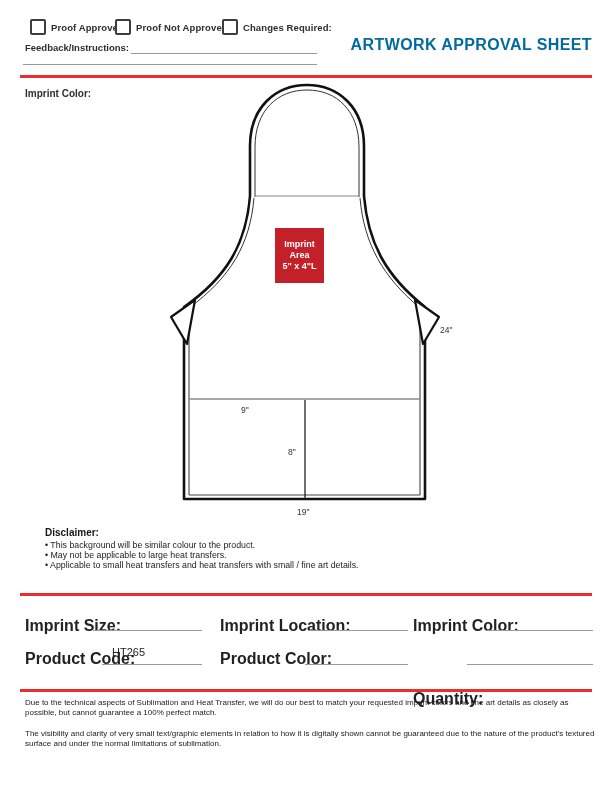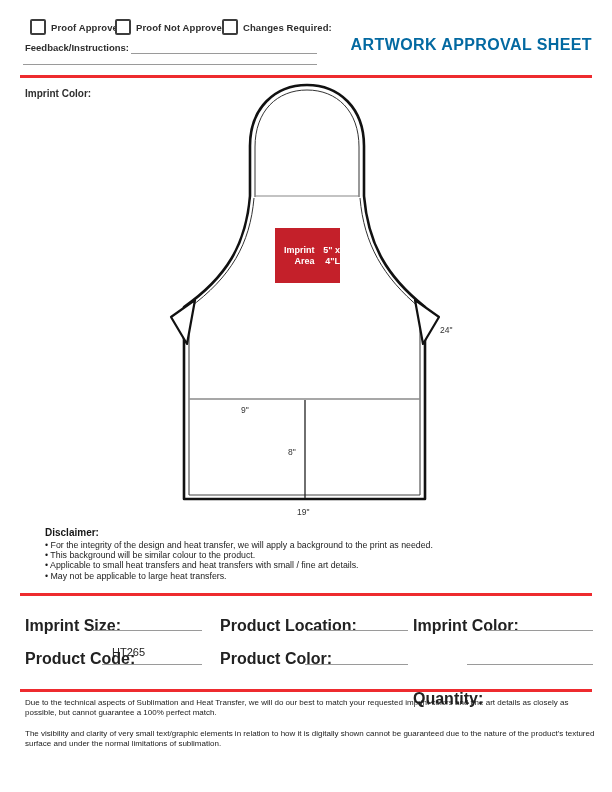--- a/index.html
+++ b/index.html
@@ -13,23 +13,23 @@
   .cb{width:12px;height:12px;border:2px solid #3d3d3d;border-radius:2px;background:#fff;display:inline-block;}
   .cb-label{font-size:9.5px;font-weight:700;color:#2e2e2e;letter-spacing:.1px;}
   .feedback-label{position:absolute;left:25px;top:42px;font-size:9.5px;font-weight:700;color:#2e2e2e;}
   .fill-line{position:absolute;height:0;border-bottom:1.5px solid #9a9a9a;}
   .title{position:absolute;right:20px;top:36px;margin:0;font-size:16px;font-weight:700;color:#0369a1;letter-spacing:.4px;}
   .redline{position:absolute;left:20px;width:572px;height:2.5px;background:#ee2b2f;}
   .imprint-color-label{position:absolute;left:25px;top:88px;font-size:10px;font-weight:700;color:#2e2e2e;}
   
   .diagram-svg{position:absolute;left:0;top:0;}
   .imprint-box{
-    position:absolute;left:275px;top:228px;width:65px;height:55px;background:#c4202a;
-    display:flex;flex-direction:row;align-items:center;justify-content:center;
-    color:#fff;font-size:9px;font-weight:700;line-height:11px;text-align:right;
+    position:absolute;left:275px;top:228px;width:49px;height:55px;background:#c4202a;
+    display:flex;flex-direction:column;align-items:center;justify-content:center;
+    color:#fff;font-size:9px;font-weight:700;line-height:11px;text-align:center;
   }
   
   .disclaimer{position:absolute;left:25px;top:527px;width:560px;margin-left:20px;}
   .disc-title{font-size:10px;font-weight:700;color:#161616;margin-bottom:2px;}
   .disc-li{font-size:8.8px;line-height:10.2px;color:#1b1b1b;}
   
   .form-label{position:absolute;font-size:16px;font-weight:700;color:#222;}
   .form-value{position:absolute;font-size:11px;font-weight:400;color:#222;}
   
   .footer{position:absolute;left:25px;top:698px;width:570px;}
@@ -89,30 +89,29 @@
     <text x="297" y="515" font-size="8.5" fill="#333333" font-family="Liberation Sans, sans-serif">19"</text>
   </svg>
 
   <div class="imprint-box">
     <div>Imprint Area</div>
     <div>5" x 4"L</div>
   </div>
 
   <div class="disclaimer">
     <div class="disc-title">Disclaimer:</div>
-    <div class="disc-li">• For the integrity of the design and heat transfer, we will apply a background to the print as needed.</div>
     <div class="disc-li">• This background will be similar colour to the product.</div>
+    <div class="disc-li">• May not be applicable to large heat transfers.</div>
     <div class="disc-li">• Applicable to small heat transfers and heat transfers with small / fine art details.</div>
-    <div class="disc-li">• May not be applicable to large heat transfers.</div>
   </div>
   <div class="redline" style="top:593px"></div>
 
   <span class="form-label" style="left:25px;top:617px;">Imprint Size:</span>
   <div class="fill-line" style="left:93px;top:630px;width:109px;"></div>
-  <span class="form-label" style="left:220px;top:617px;">Product Location:</span>
+  <span class="form-label" style="left:220px;top:617px;">Imprint Location:</span>
   <div class="fill-line" style="left:308px;top:630px;width:100px;"></div>
   <span class="form-label" style="left:413px;top:617px;">Imprint Color:</span>
   <div class="fill-line" style="left:487px;top:630px;width:106px;"></div>
 
   <span class="form-label" style="left:25px;top:650px;">Product Code:</span>
   <span class="form-value" style="left:112px;top:646px;">HT265</span>
   <div class="fill-line" style="left:102px;top:664px;width:100px;"></div>
   <span class="form-label" style="left:220px;top:650px;">Product Color:</span>
   <div class="fill-line" style="left:305px;top:664px;width:103px;"></div>
   <span class="form-label" style="left:413px;top:650px;margin-top:40px;">Quantity:</span>

